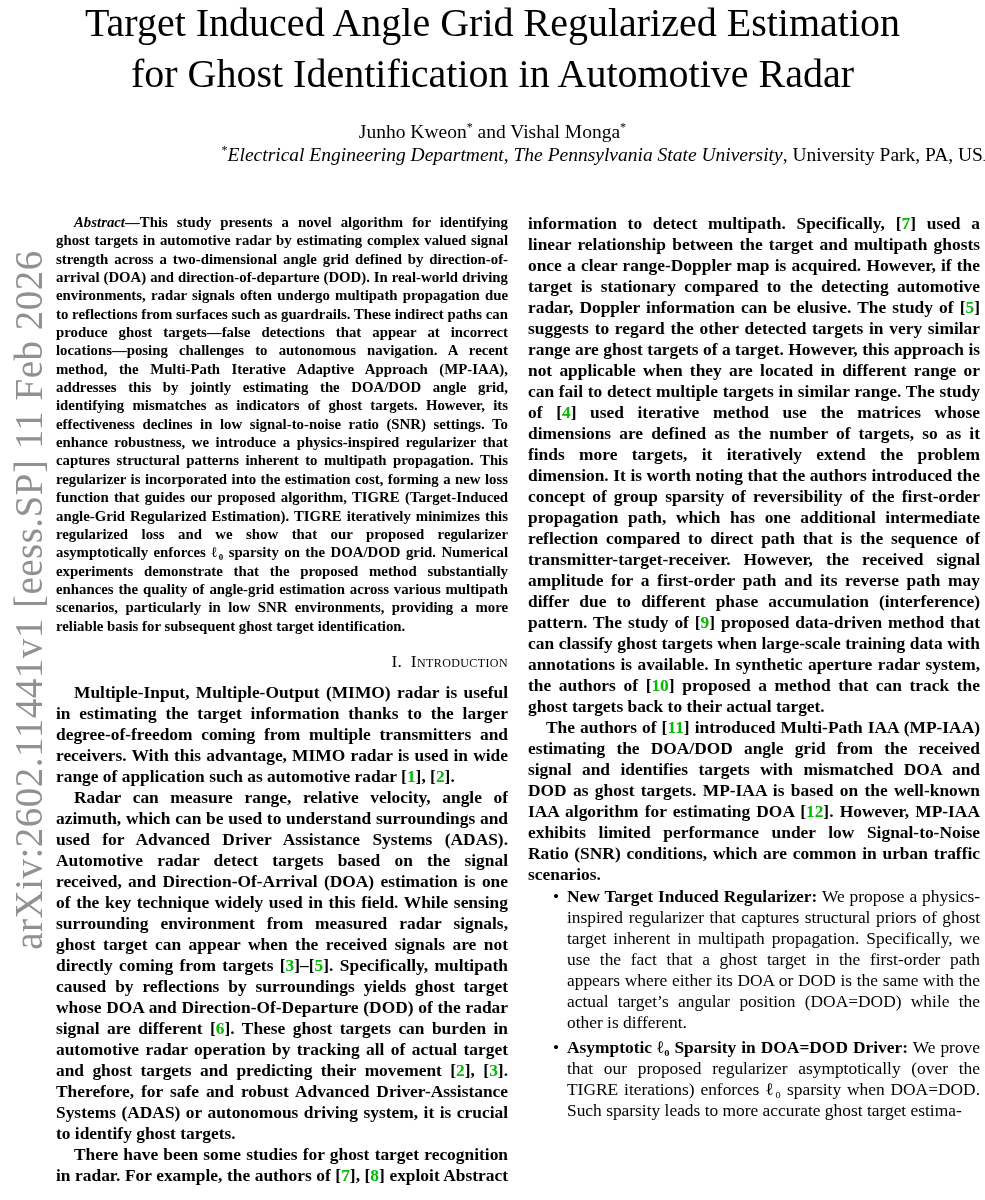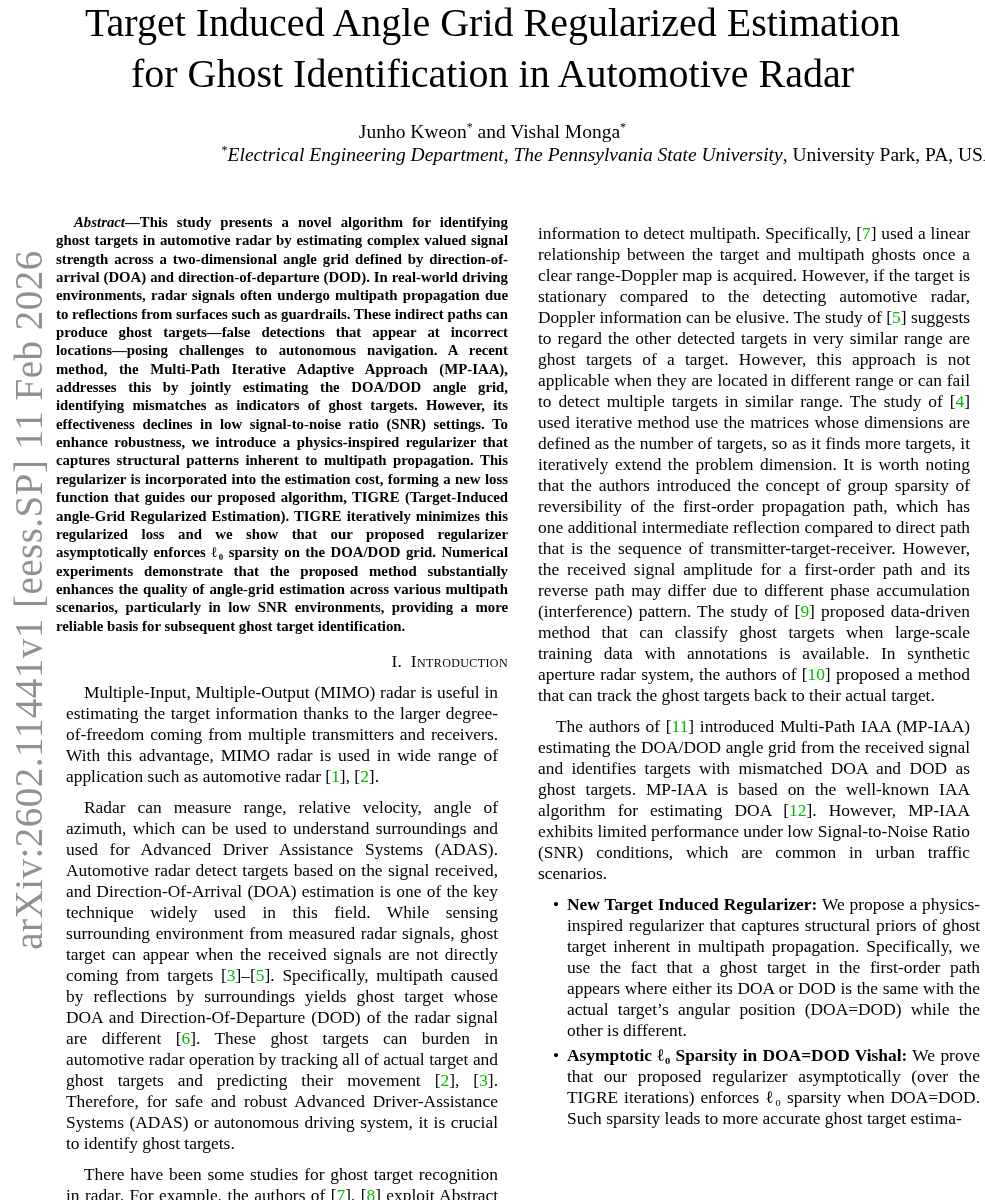--- a/index.html
+++ b/index.html
@@ -48,21 +48,21 @@
     font-size:14.8px;line-height:18.35px;
     text-indent:18px;
   }
   .section-heading{
     margin:16px 0 10px 0;
     font-size:17.4px;font-weight:400;
     text-align:right;line-height:21px;
   }
   .section-heading .num{margin-right:9px;}
   .sc{font-variant:small-caps;letter-spacing:.4px;}
-  .body{margin:10px;font-size:17.4px;line-height:21px;}
+  .body{margin:0;font-size:17.4px;line-height:21px;font-weight:bold;}
   .indent{text-indent:18px;}
   .cont-break{text-align-last:justify;}
   .contributions{
     margin:1px 0 0 0;padding:0 0 0 39px;
     list-style:none;
   }
   .contributions li{
     position:relative;
     margin:0 0 4px 0;
     font-size:17.4px;line-height:21px;
@@ -101,17 +101,17 @@
     <p class="body indent"><span>Radar can measure range, relative velocity, angle of azimuth, which can be used to understand surroundings and used for Advanced Driver Assistance Systems (ADAS). Automotive radar detect targets based on the signal received, and Direction-Of-Arrival (DOA) estimation is one of the key technique widely used in this field. While sensing surrounding environment from measured radar signals, ghost target can appear when the received signals are not directly coming from targets </span>[<span class="cite">3</span>]<span>–</span>[<span class="cite">5</span>]<span>. Specifically, multipath caused by reflections by surroundings yields ghost target whose DOA and Direction-Of-Departure (DOD) of the radar signal are different </span>[<span class="cite">6</span>]<span>. These ghost targets can burden in automotive radar operation by tracking all of actual target and ghost targets and predicting their movement </span>[<span class="cite">2</span>]<span>, </span>[<span class="cite">3</span>]<span>. Therefore, for safe and robust Advanced Driver-Assistance Systems (ADAS) or autonomous driving system, it is crucial to identify ghost targets.</span></p>
     <p class="body indent cont-break"><span>There have been some studies for ghost target recognition in radar. For example, the authors of </span>[<span class="cite">7</span>]<span>, </span>[<span class="cite">8</span>]<span> exploit Abstract</span></p>
   </div>
 
   <div class="col col-right">
     <p class="body"><span>information to detect multipath. Specifically, </span>[<span class="cite">7</span>]<span> used a linear relationship between the target and multipath ghosts once a clear range-Doppler map is acquired. However, if the target is stationary compared to the detecting automotive radar, Doppler information can be elusive. The study of </span>[<span class="cite">5</span>]<span> suggests to regard the other detected targets in very similar range are ghost targets of a target. However, this approach is not applicable when they are located in different range or can fail to detect multiple targets in similar range. The study of </span>[<span class="cite">4</span>]<span> used iterative method use the matrices whose dimensions are defined as the number of targets, so as it finds more targets, it iteratively extend the problem dimension. It is worth noting that the authors introduced the concept of group sparsity of reversibility of the first-order propagation path, which has one additional intermediate reflection compared to direct path that is the sequence of transmitter-target-receiver. However, the received signal amplitude for a first-order path and its reverse path may differ due to different phase accumulation (interference) pattern. The study of </span>[<span class="cite">9</span>]<span> proposed data-driven method that can classify ghost targets when large-scale training data with annotations is available. In synthetic aperture radar system, the authors of </span>[<span class="cite">10</span>]<span> proposed a method that can track the ghost targets back to their actual target.</span></p>
     <p class="body indent"><span>The authors of </span>[<span class="cite">11</span>]<span> introduced Multi-Path IAA (MP-IAA) estimating the DOA/DOD angle grid from the received signal and identifies targets with mismatched DOA and DOD as ghost targets. MP-IAA is based on the well-known IAA algorithm for estimating DOA </span>[<span class="cite">12</span>]<span>. However, MP-IAA exhibits limited performance under low Signal-to-Noise Ratio (SNR) conditions, which are common in urban traffic scenarios.</span></p>
 
     <ul class="contributions">
       <li><span class="s-b">New Target Induced Regularizer:</span><span> We propose a physics-inspired regularizer that captures structural priors of ghost target inherent in multipath propagation. Specifically, we use the fact that a ghost target in the first-order path appears where either its DOA or DOD is the same with the actual target’s angular position (DOA=DOD) while the other is different.</span></li>
-      <li><span class="s-b">Asymptotic ℓ₀ Sparsity in DOA=DOD Vishal:</span><span> We prove that our proposed regularizer asymptotically (over the TIGRE iterations) enforces </span><span class="s-m">ℓ₀</span><span> sparsity when DOA=DOD. Such sparsity leads to more accurate ghost target estima-</span></li>
+      <li><span class="s-b">Asymptotic ℓ₀ Sparsity in DOA=DOD Driver:</span><span> We prove that our proposed regularizer asymptotically (over the TIGRE iterations) enforces </span><span class="s-m">ℓ₀</span><span> sparsity when DOA=DOD. Such sparsity leads to more accurate ghost target estima-</span></li>
     </ul>
   </div>
 
 </div>
 
 </body></html>

